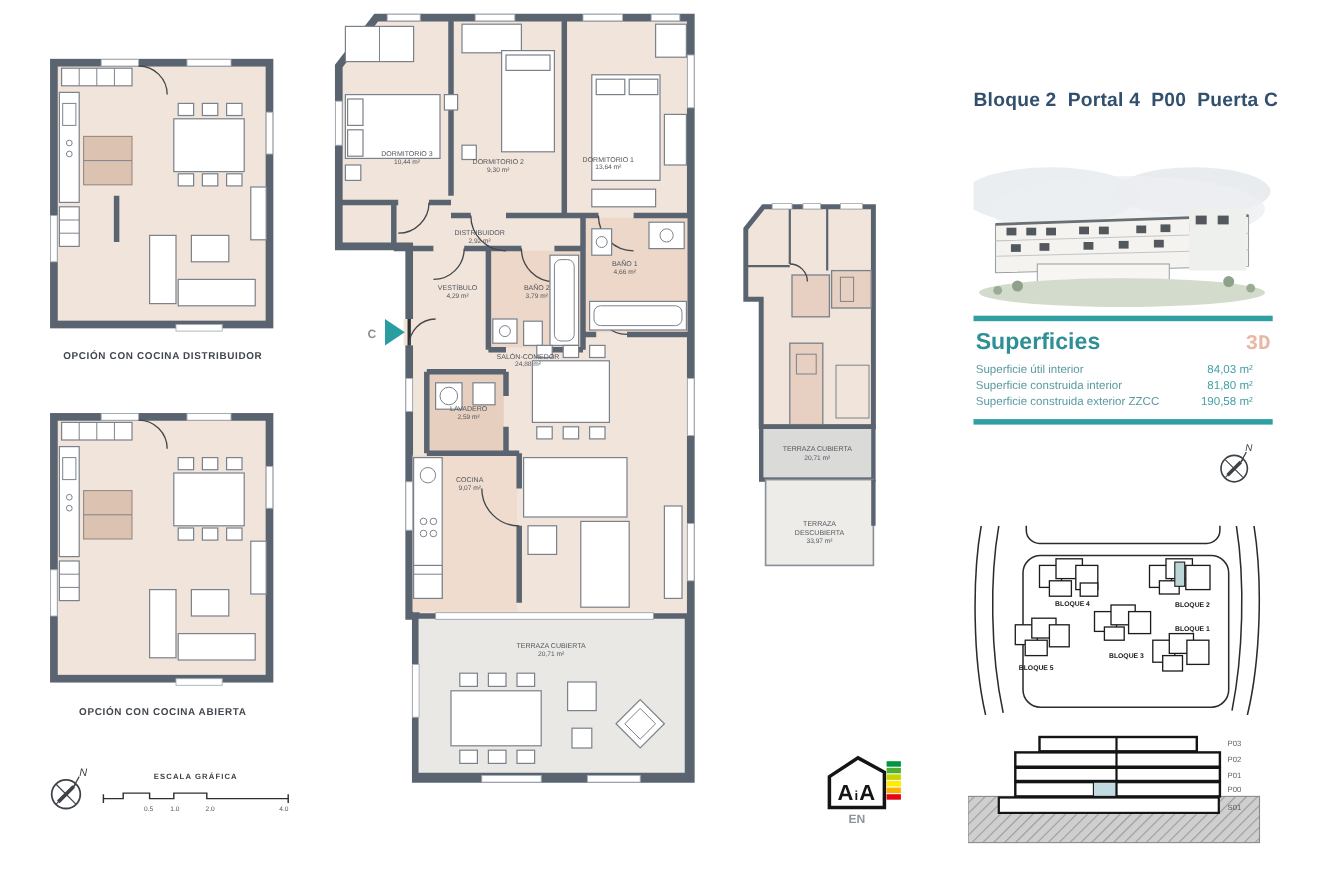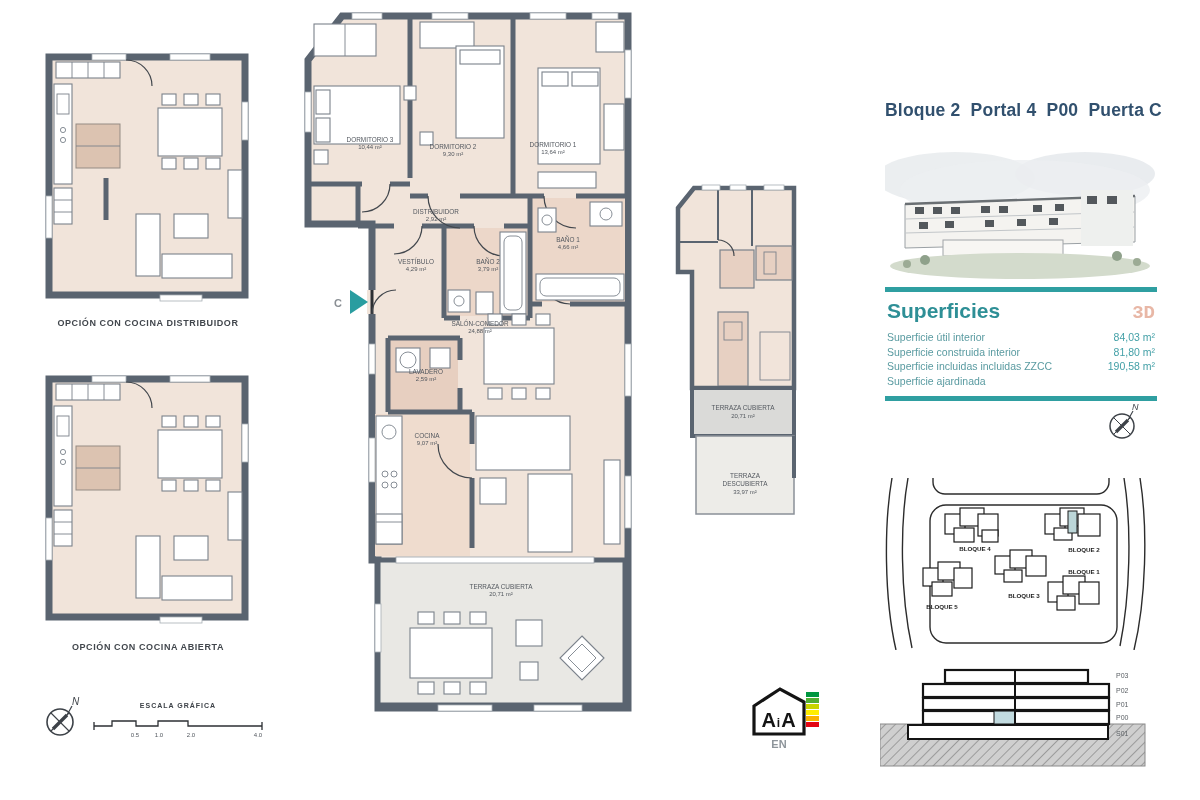--- a/index.html
+++ b/index.html
@@ -7,21 +7,21 @@
           font-family:"Liberation Sans",sans-serif;}
   #canvas svg text{font-family:"Liberation Sans",sans-serif;}
   .abs{position:absolute;}
   .caption{width:240px;text-align:center;font-size:9px;font-weight:600;color:#42474d;letter-spacing:.6px;}
   .title{font-size:17.5px;font-weight:bold;color:#31506e;white-space:pre;letter-spacing:.2px;}
   .teal-bar{height:5px;background:#2f9fa1;}
   .sup-panel{width:272px;}
   .sup-head{display:flex;justify-content:space-between;align-items:baseline;margin:7px 2px 6px 2px;}
   .sup-title{font-size:21px;font-weight:bold;color:#2e8f96;}
   .sup-3d{font-size:19px;font-weight:bold;color:#e8b7a6;font-family:Liberation Mono, monospace;}
-  .sup-rows{margin:0 2px 8px 2px;}
+  .sup-rows{margin:0 18px 8px 2px;}
   .sup-row{display:flex;justify-content:space-between;font-size:10.5px;line-height:14.5px;}
   .sup-label{color:#5a9ba1;}
   .sup-value{color:#43a0a7;}
   
   .wall{stroke:#5a6470;fill:none;}
   .f{fill:#ffffff;stroke:#7b828b;stroke-width:1.1;}
   .fi{fill:none;stroke:#7b828b;stroke-width:.9;}
   .arc{fill:none;stroke:#42474d;stroke-width:1.2;}
   .win{fill:#ffffff;stroke:#a7aeb5;stroke-width:.8;}
   .rl{font-size:6.4px;fill:#52575e;text-anchor:middle;}
@@ -293,21 +293,21 @@
     <text x="29" y="43" text-anchor="middle" font-size="20" font-weight="bold" fill="#141414" letter-spacing="1">A<tspan font-size="12">i</tspan>A</text>
     <rect x="56" y="8" width="13" height="5" fill="#009640"></rect>
     <rect x="56" y="14" width="13" height="5" fill="#52ae32"></rect>
     <rect x="56" y="20" width="13" height="5" fill="#c8d400"></rect>
     <rect x="56" y="26" width="13" height="5" fill="#ffed00"></rect>
     <rect x="56" y="32" width="13" height="5" fill="#f9b200"></rect>
     <rect x="56" y="38" width="13" height="5" fill="#e30613"></rect>
     <text x="29" y="64" text-anchor="middle" font-size="11" font-weight="bold" fill="#8e959b">EN</text>
   </svg>
 
-  <div class="abs title" style="left:885px;top:100px">Bloque 2  Portal 4  P00  Puerta C</div>
+  <div class="abs title" style="left:885px;top:80px">Bloque 2  Portal 4  P00  Puerta C</div>
 
   <svg class="abs" style="left:885px;top:146px" width="276" height="140" viewBox="0 0 276 140">
     <ellipse cx="70" cy="32" rx="80" ry="26" fill="#e3e7ea" opacity="0.7"></ellipse>
     <ellipse cx="200" cy="28" rx="70" ry="22" fill="#dfe4e8" opacity="0.7"></ellipse>
     <ellipse cx="140" cy="44" rx="125" ry="30" fill="#eceff1" opacity="0.8"></ellipse>
     <polygon points="20,58 250,50 250,96 20,102" fill="#f4f3f0" stroke="#9aa0a4" stroke-width="1"></polygon>
     <path d="M20,58 L250,50" stroke="#6a6f73" stroke-width="2.4"></path>
     <path d="M20,73 L250,66 M20,87 L250,81" stroke="#c2c6c9" stroke-width="1"></path>
     <g fill="#53585c">
       <rect x="30" y="61" width="9" height="7"></rect>
@@ -347,26 +347,22 @@
     <div class="sup-rows">
       <div class="sup-row">
         <span class="sup-label">Superficie útil interior</span>
         <span class="sup-value">84,03 m²</span>
       </div>
       <div class="sup-row">
         <span class="sup-label">Superficie construida interior</span>
         <span class="sup-value">81,80 m²</span>
       </div>
       <div class="sup-row">
-        <span class="sup-label">Superficie incluidas incluidas ZZCC</span>
+        <span class="sup-label">Superficie construida exterior ZZCC</span>
         <span class="sup-value">190,58 m²</span>
-      </div>
-      <div class="sup-row">
-        <span class="sup-label">Superficie ajardinada</span>
-        <span class="sup-value"></span>
       </div>
     </div>
     <div class="teal-bar"></div>
   </div>
 
   <svg class="abs" style="left:1098px;top:398px" width="50" height="50" viewBox="0 0 50 50">
     <circle cx="24" cy="28" r="12" fill="#ffffff" stroke="#3d4248" stroke-width="1.5"></circle>
     <path d="M16,20 L32,36 M32,20 L16,36" stroke="#3d4248" stroke-width="1"></path>
     <path d="M18,34 L30,22" stroke="#3d4248" stroke-width="3.2"></path>
     <path d="M30,22 L35,13" stroke="#3d4248" stroke-width="1.1"></path>

